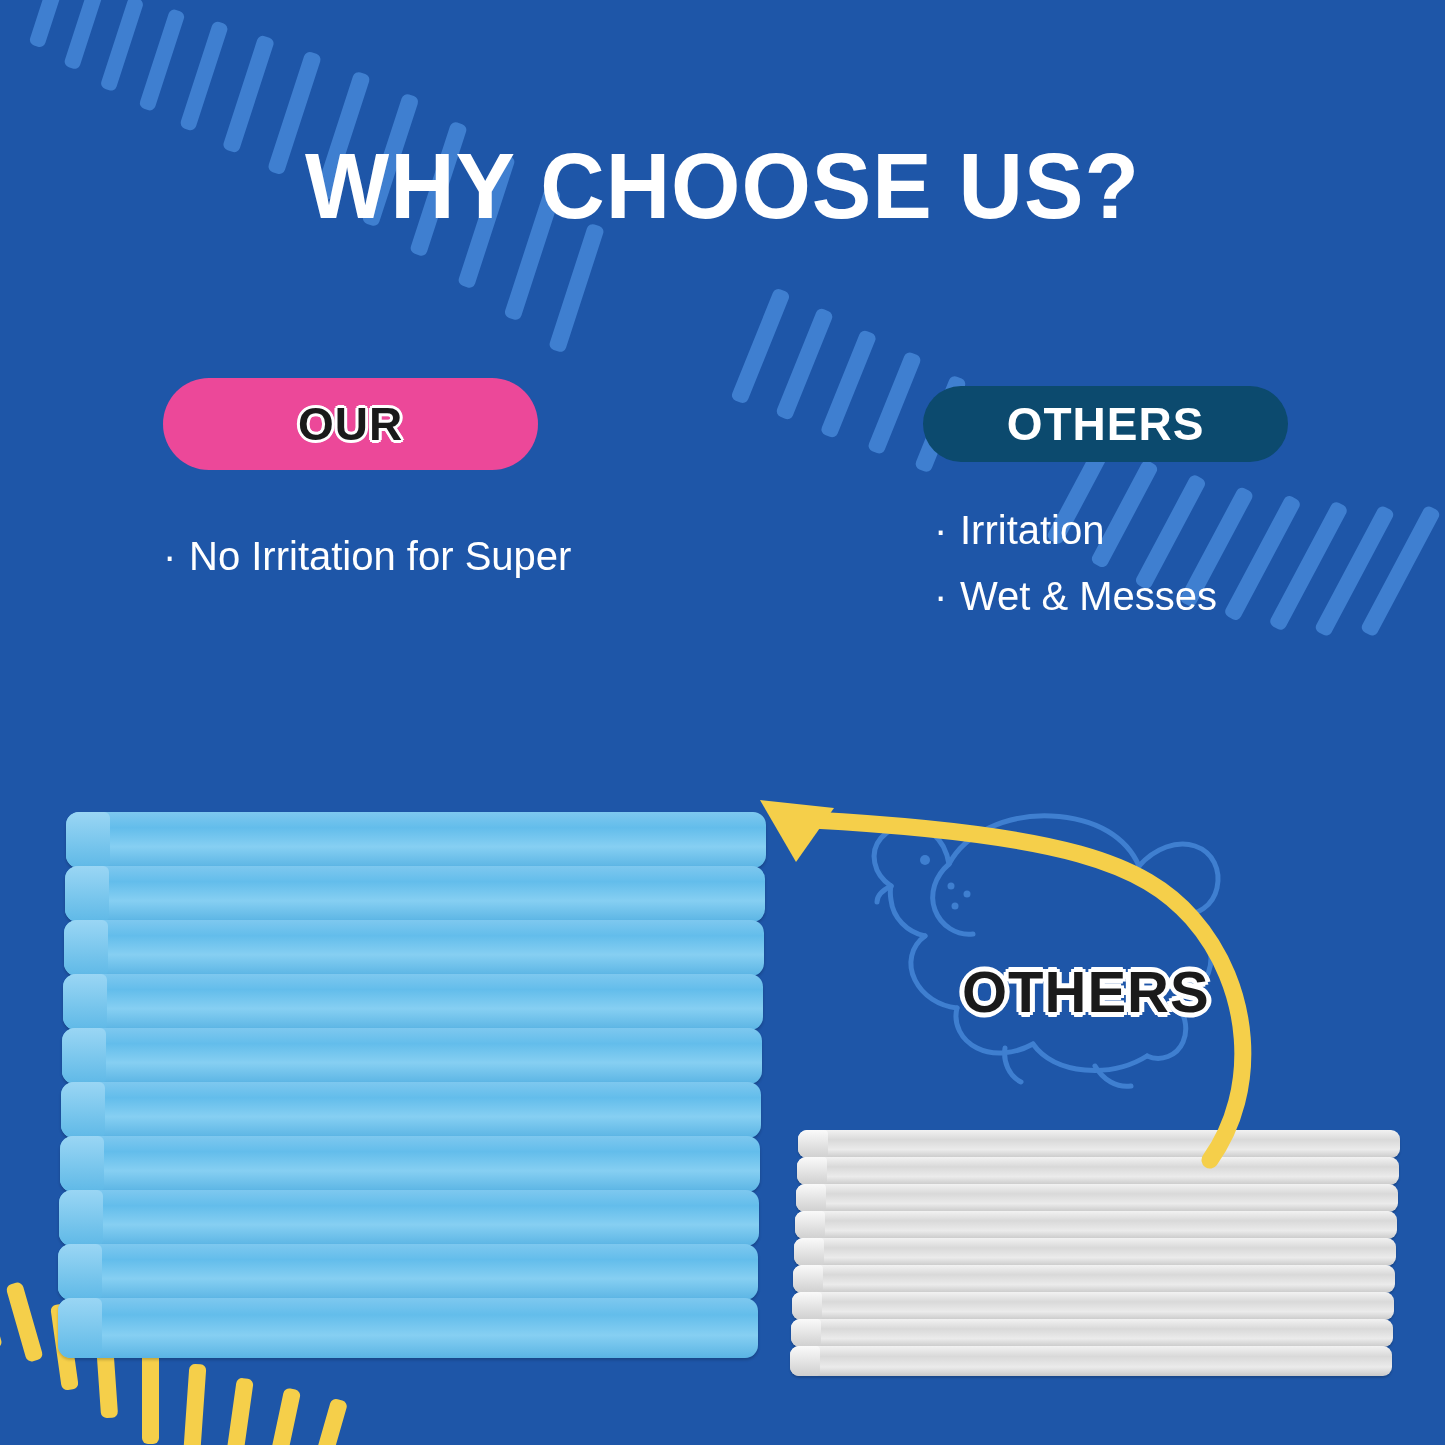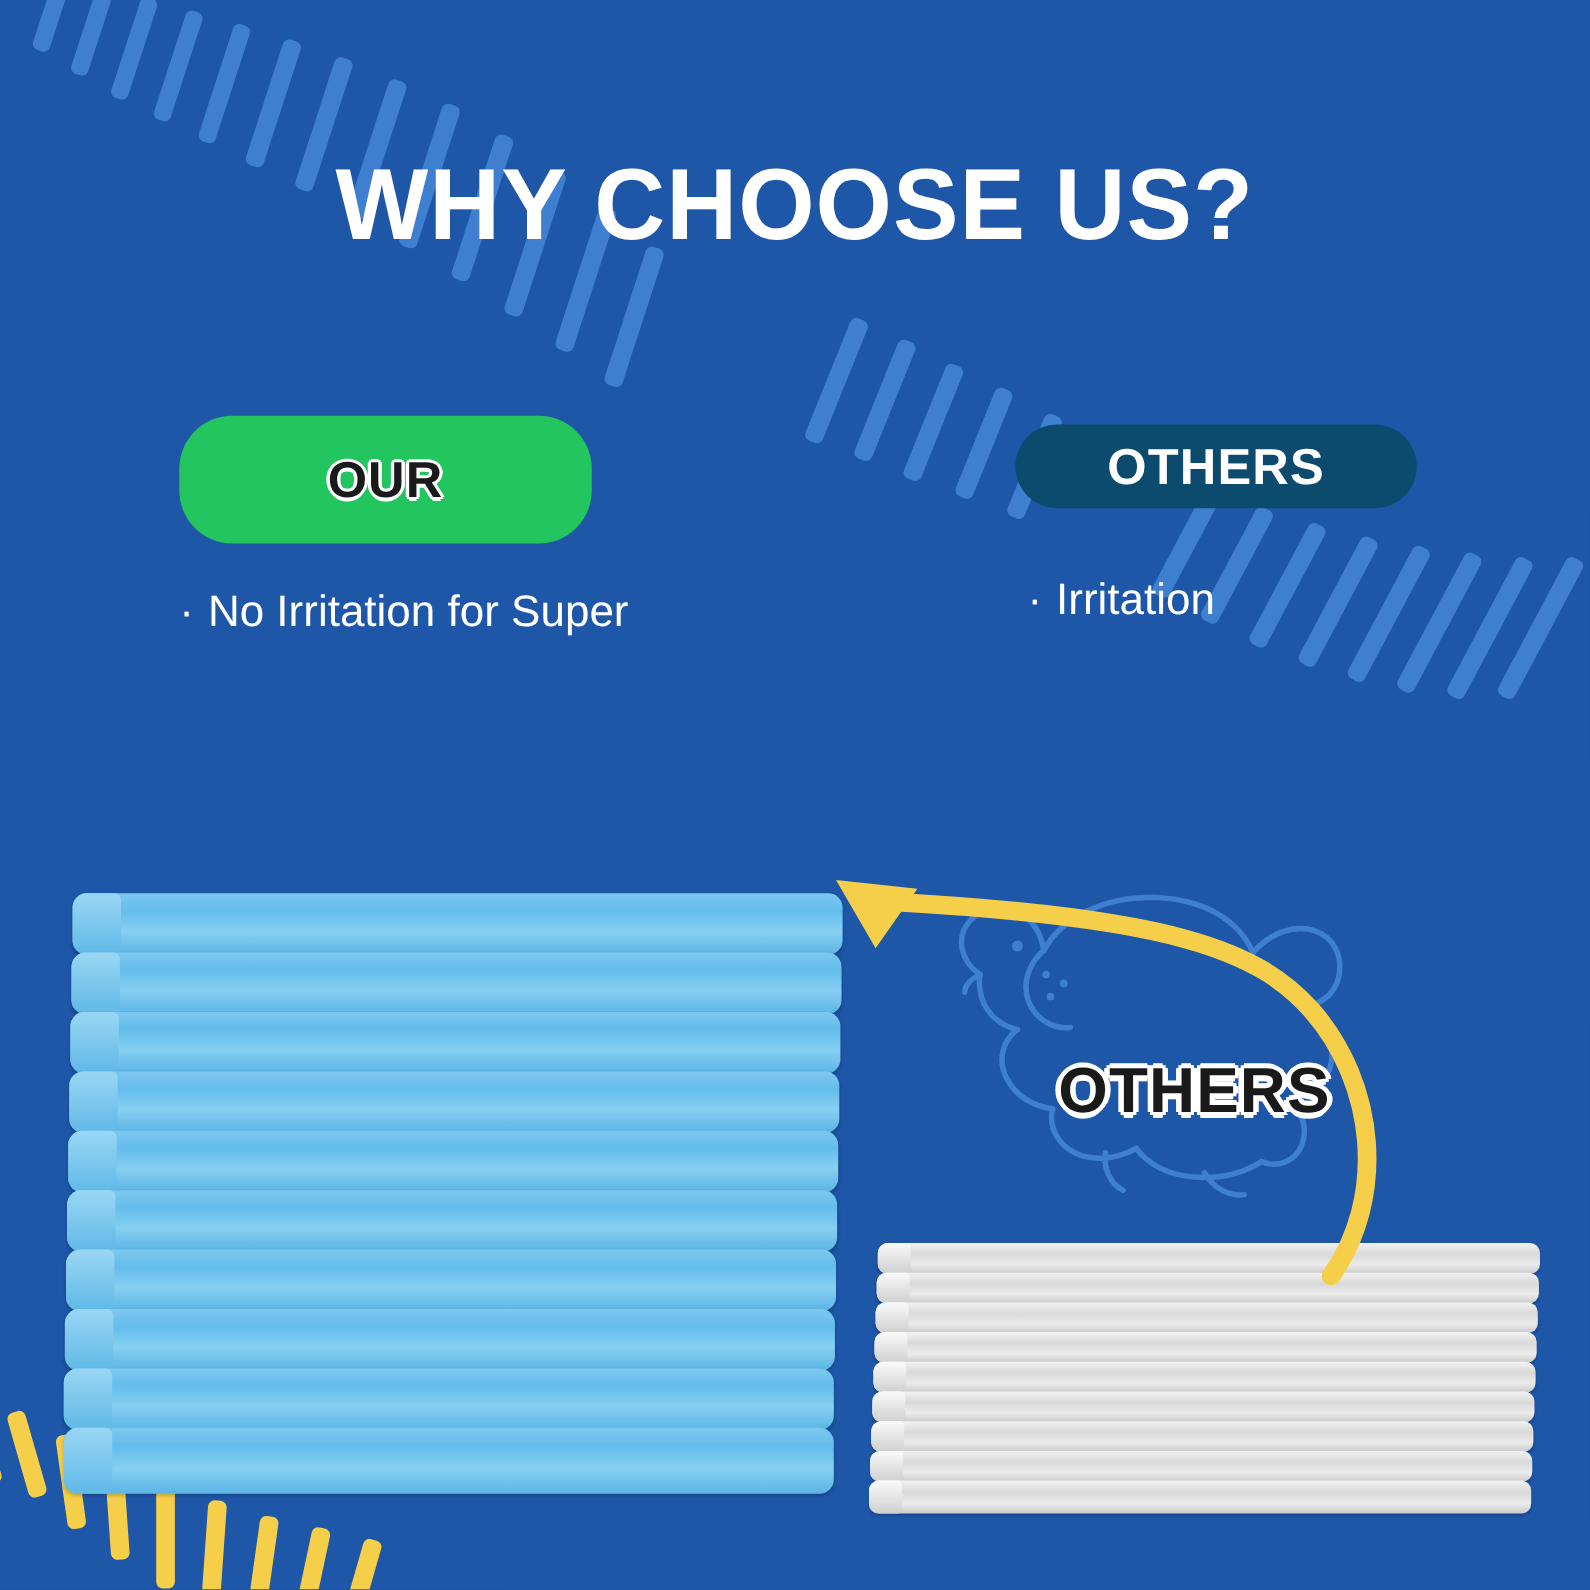--- a/index.html
+++ b/index.html
@@ -47,22 +47,22 @@
     display: flex;
     align-items: center;
     justify-content: center;
     border-radius: 48px;
     box-sizing: border-box;
   }
   .pill-our {
     left: 163px;
     top: 378px;
     width: 375px;
-    height: 116px;
-    background: #22c55e;
+    height: 92px;
+    background: #ec4899;
   }
   .pill-others {
     left: 923px;
     top: 386px;
     width: 365px;
     height: 76px;
     background: #0c4a6e;
   }
   .pill-label {
     font-size: 46px;
@@ -84,21 +84,21 @@
 
   
   .feature-list {
     position: absolute;
     color: #ffffff;
     font-size: 40px;
     line-height: 66px;
     font-family: "Liberation Sans", sans-serif;
   }
   .list-our { left: 163px; top: 523px; }
-  .list-others { left: 934px; top: 512px; }
+  .list-others { left: 934px; top: 497px; }
   .feature-row { white-space: nowrap; }
   .bullet-dot {
     display: inline-block;
     width: 26px;
     color: #ffffff;
     font-size: 40px;
   }
 
   
   .stack {
@@ -228,20 +228,23 @@
 
   <div class="feature-list list-our">
     <div class="feature-row">
       <span class="bullet-dot">·</span><span>No Irritation for Super</span>
     </div>
   </div>
 
   <div class="feature-list list-others">
     <div class="feature-row">
       <span class="bullet-dot">·</span><span>Irritation</span>
+    </div>
+    <div class="feature-row">
+      <span class="bullet-dot">·</span><span>Wet &amp; Messes</span>
     </div>
   </div>
 
   <div class="stack" style="left:58px; top:812px; width:710px; height:560px;">
     <div class="pad pad-blue" style="left:8px;  top:0px;   width:700px; height:56px;">
         <span class="cap"></span>
       </div>
     <div class="pad pad-blue" style="left:7px;  top:54px;  width:700px; height:56px;">
         <span class="cap"></span>
       </div>

